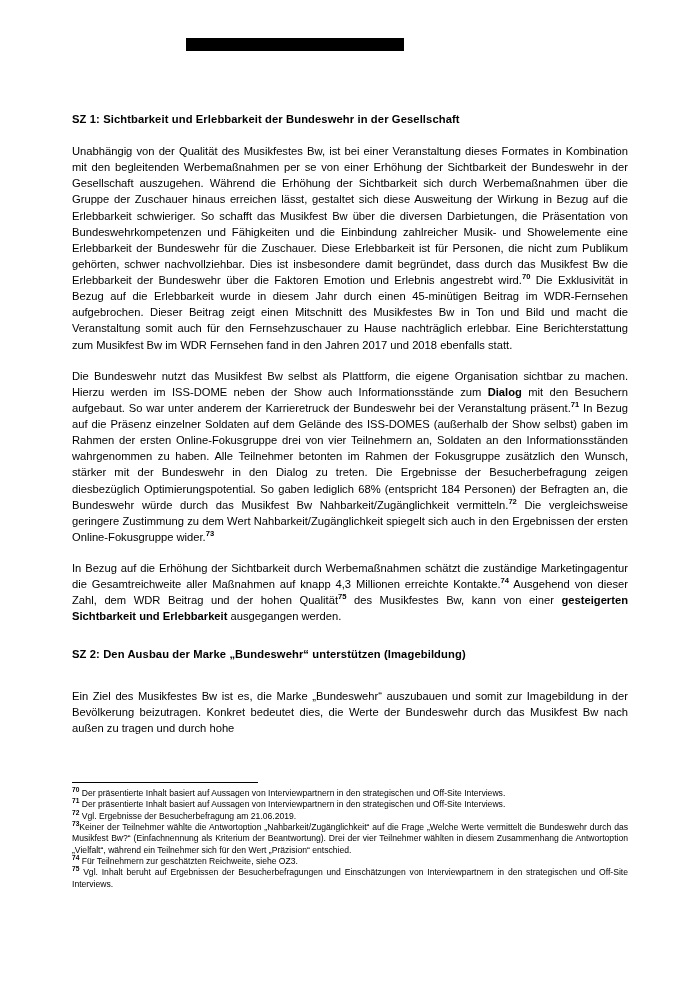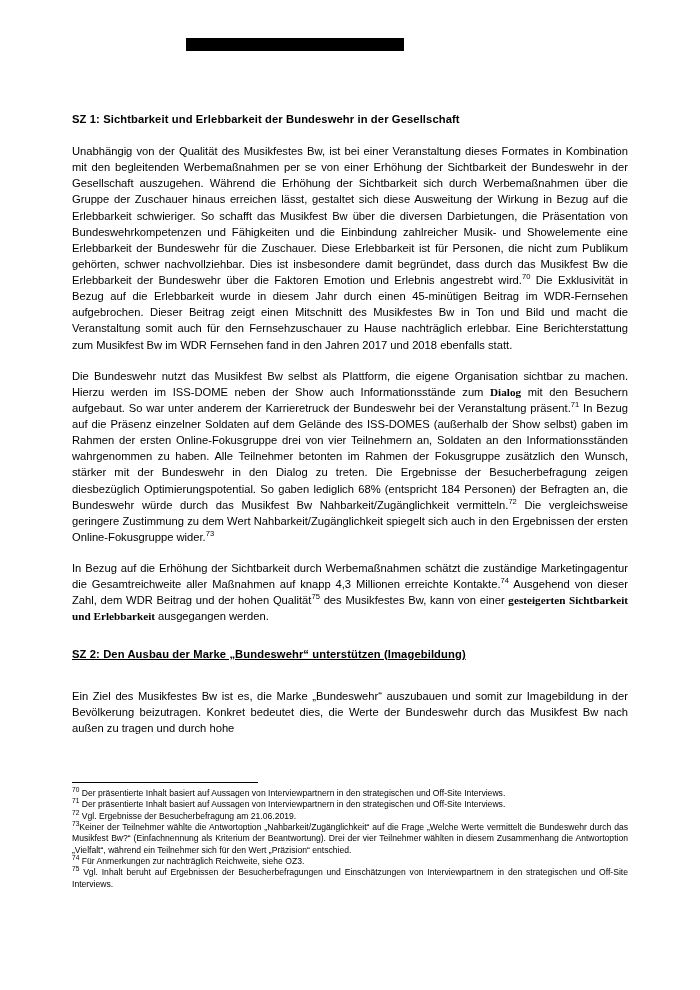--- a/index.html
+++ b/index.html
@@ -39,42 +39,41 @@
   h2.heading {
     font-size: 11.2px;
     font-weight: bold;
     margin: 0 0 16px 0;
     line-height: 1.35;
     letter-spacing: 0.01em;
   }
   h2.heading.second {
     margin-top: 22px;
     margin-bottom: 16px;
-    text-decoration: underline;
   }
   p.body-par {
     font-size: 11.2px;
     line-height: 1.44;
     margin: 0 0 15px 0;
     text-align: justify;
     text-justify: inter-word;
     hyphens: manual;
   }
   p.body-par:last-child {
     margin-bottom: 0;
     margin-top: 26px;
   }
   .bold {
     font-weight: bold;
-    font-family: Liberation Serif, serif;
   }
   sup {
     font-size: 7.6px;
     vertical-align: super;
     line-height: 0;
+    font-weight: bold;
   }
   .footnote-area {
     position: absolute;
     left: 72px;
     top: 782px;
     width: 556px;
   }
   .footnote-rule {
     width: 186px;
     height: 0;
@@ -124,19 +123,19 @@
 
   </div>
 
   <div class="footnote-area">
     <div class="footnote-rule"></div>
     <div class="footnotes">
       <div class="fn"><sup>70</sup> <span>Der präsentierte Inhalt basiert auf Aussagen von Interviewpartnern in den strategischen und Off-Site Interviews.</span></div>
       <div class="fn"><sup>71</sup> <span>Der präsentierte Inhalt basiert auf Aussagen von Interviewpartnern in den strategischen und Off-Site Interviews.</span></div>
       <div class="fn"><sup>72</sup> <span>Vgl. Ergebnisse der Besucherbefragung am 21.06.2019.</span></div>
       <div class="fn"><sup>73</sup><span>Keiner der Teilnehmer wählte die Antwortoption „Nahbarkeit/Zugänglichkeit“ auf die Frage „Welche Werte vermittelt die Bundeswehr durch das Musikfest Bw?“ (Einfachnennung als Kriterium der Beantwortung). Drei der vier Teilnehmer wählten in diesem Zusammenhang die Antwortoption „Vielfalt“, während ein Teilnehmer sich für den Wert „Präzision“ entschied.</span></div>
-      <div class="fn"><sup>74</sup> <span>Für Anmerkungen zur nachträglich Reichweite, siehe OZ3.</span></div>
+      <div class="fn"><sup>74</sup> <span>Für Teilnehmern zur geschätzten Reichweite, siehe OZ3.</span></div>
       <div class="fn"><sup>75</sup> <span>Vgl. Inhalt beruht auf Ergebnissen der Besucherbefragungen und Einschätzungen von Interviewpartnern in den strategischen und Off-Site Interviews.</span></div>
     </div>
   </div>
 
 
 </div>
 
 </body></html>

